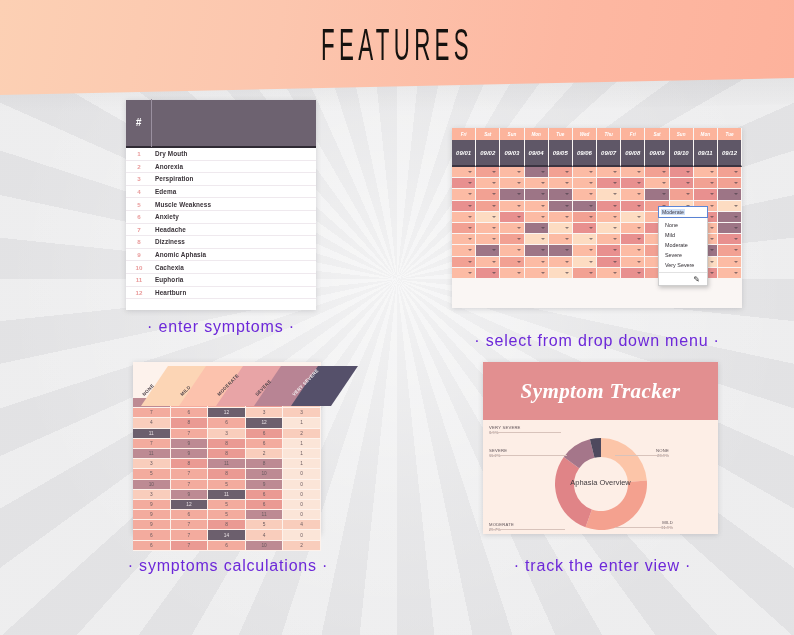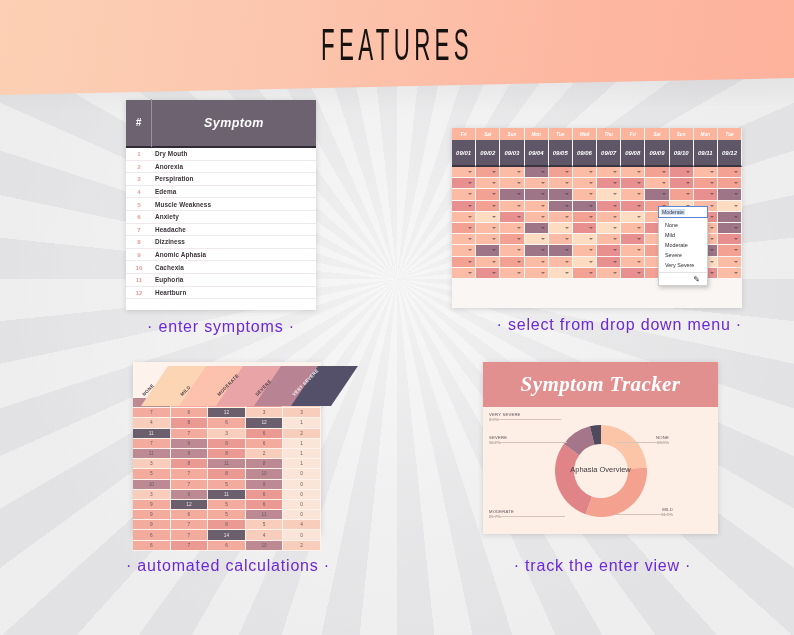--- a/index.html
+++ b/index.html
@@ -154,21 +154,21 @@
     flex: 1 1 0; display: flex; align-items: center; justify-content: center;
     font-size: 4.8px; color: #6a5a5e; border-right: 1px solid #fdf2ec; border-bottom: 1px solid #fdf2ec;
   }
   .cv-0 { background: #fbe5d8; } .cv-1 { background: #f9cdbc; }
   .cv-2 { background: #f3ab9e; } .cv-3 { background: #ea9a93; }
   .cv-4 { background: #bd8a93; } .cv-5 { background: #6c5f6d; color: #e9e1e4; }
 
   
   #panel-donut { left: 483px; top: 362px; width: 235px; height: 172px; background: #fdeee6; }
   .donut-title {
-    height: 45px; background: #e28f90; display: flex; align-items: center; justify-content: center;
+    height: 58px; background: #e28f90; display: flex; align-items: center; justify-content: center;
     color: #fff; font-family: "Liberation Serif", serif; font-style: italic; font-weight: 700;
     font-size: 21px; letter-spacing: .4px;
   }
   .donut-body { position: relative; height: 127px; }
   .donut-svg { position: absolute; left: 50%; top: 5px; transform: translateX(-50%); }
   .donut-center {
     position: absolute; left: 50%; top: 62px; transform: translate(-50%,-50%);
     font-size: 7.5px; color: #3f3a3e; white-space: nowrap; font-weight: 400;
   }
   .dlabel { position: absolute; font-size: 4.2px; color: #5f5358; line-height: 1.35; letter-spacing: .2px; }
@@ -182,21 +182,20 @@
 <div class="bg-veil"></div>
 
 <div class="header">
   <div class="header-title">FEATURES</div>
 </div>
 <div class="header-shadow"></div>
 
 <div class="panel" id="panel-symptoms">
   <div class="sym-head">
     <div class="hash">#</div>
-    <div class="lbl">Symptom</div>
   </div>
   <div id="symptom-rows">
       <div class="sym-row">
         <div class="n">1</div>
         <div class="t">Dry Mouth</div>
       </div>
       <div class="sym-row">
         <div class="n">2</div>
         <div class="t">Anorexia</div>
       </div>
@@ -665,21 +664,21 @@
           <div class="dd-item">Moderate</div>
           <div class="dd-item">Severe</div>
           <div class="dd-item">Very Severe</div>
           <div class="dd-sep">
           <span class="pencil">✎</span>
         </div>
       </div>
     </div>
     </div>
 </div>
-<div class="caption" style="left:452px; top:316px; width:290px;text-align:right;">· select from drop down menu ·</div>
+<div class="caption" style="left:452px; top:332px; width:290px;">· select from drop down menu ·</div>
 
 <div class="panel" id="panel-calc">
   <div class="calc-head" id="calc-head">
       <div class="hcell hc-0" style="left: 8px;"></div>
       <div class="hlabel" style="left: 12px; top: 30px;">NONE</div>
       <div class="hcell hc-1" style="left: 45.6px;"></div>
       <div class="hlabel" style="left: 49.6px; top: 30px;">MILD</div>
       <div class="hcell hc-2" style="left: 83.2px;"></div>
       <div class="hlabel" style="left: 87.2px; top: 30px;">MODERATE</div>
       <div class="hcell hc-3" style="left: 120.8px;"></div>
@@ -788,21 +787,21 @@
       </div>
       <div class="calc-row">
         <div class="calc-cell cv-2">6</div>
         <div class="calc-cell cv-3">7</div>
         <div class="calc-cell cv-2">6</div>
         <div class="calc-cell cv-4">10</div>
         <div class="calc-cell cv-1">2</div>
       </div>
     </div>
 </div>
-<div class="caption" style="left:118px; top:557px; width:220px;">· automated calculations ·</div>
+<div class="caption" style="left:118px; top:557px; width:220px;">· symptoms calculations ·</div>
 
 <div class="panel" id="panel-donut">
   <div class="donut-title">Symptom Tracker</div>
   <div class="donut-body">
     <svg class="donut-svg" id="donut-svg" width="120" height="118" viewBox="0 0 120 118">
         <path d="M 60 13 A 46 46 0 0 1 105.85988293374197 55.412363270412875 L 86.9177573741529 56.89421322393799 A 27 27 0 0 0 60 32 Z" fill="#fcc5a8"></path>
         <path d="M 105.85988293374197 55.412363270412875 A 46 46 0 0 1 44.50729350773744 102.31253912603839 L 50.90645488497632 84.42257731310949 A 27 27 0 0 0 86.9177573741529 56.89421322393799 Z" fill="#f4a18f"></path>
         <path d="M 44.50729350773744 102.31253912603839 A 46 46 0 0 1 22.768338288926053 31.98512694399342 L 38.14663334350007 43.143444075822224 A 27 27 0 0 0 50.90645488497632 84.42257731310949 Z" fill="#e08487"></path>
         <path d="M 22.768338288926053 31.98512694399342 A 46 46 0 0 1 48.90566775801756 14.357914563670882 L 53.488109336227694 32.79703680911117 A 27 27 0 0 0 38.14663334350007 43.143444075822224 Z" fill="#a5768a"></path>
         <path d="M 48.90566775801756 14.357914563670882 A 46 46 0 0 1 59.99999999999999 13 L 59.99999999999999 32 A 27 27 0 0 0 53.488109336227694 32.79703680911117 Z" fill="#4e495e"></path>

